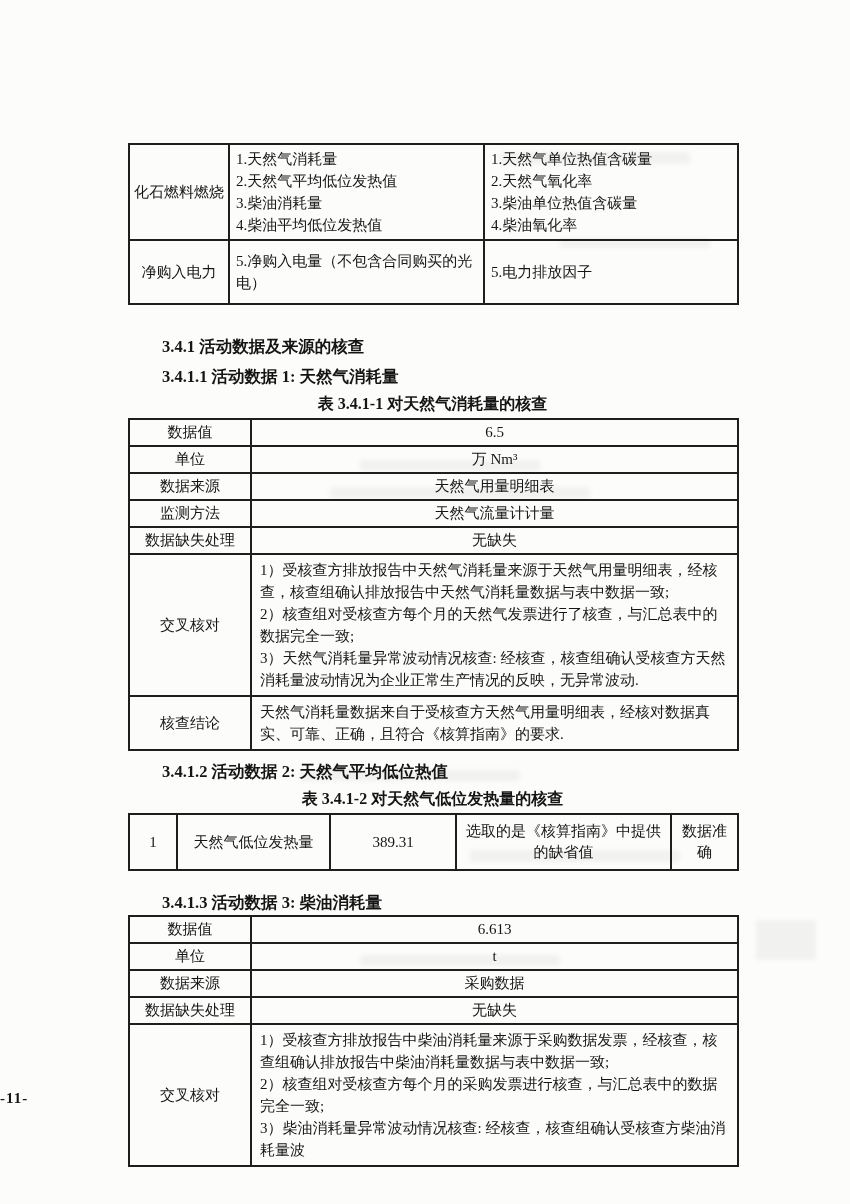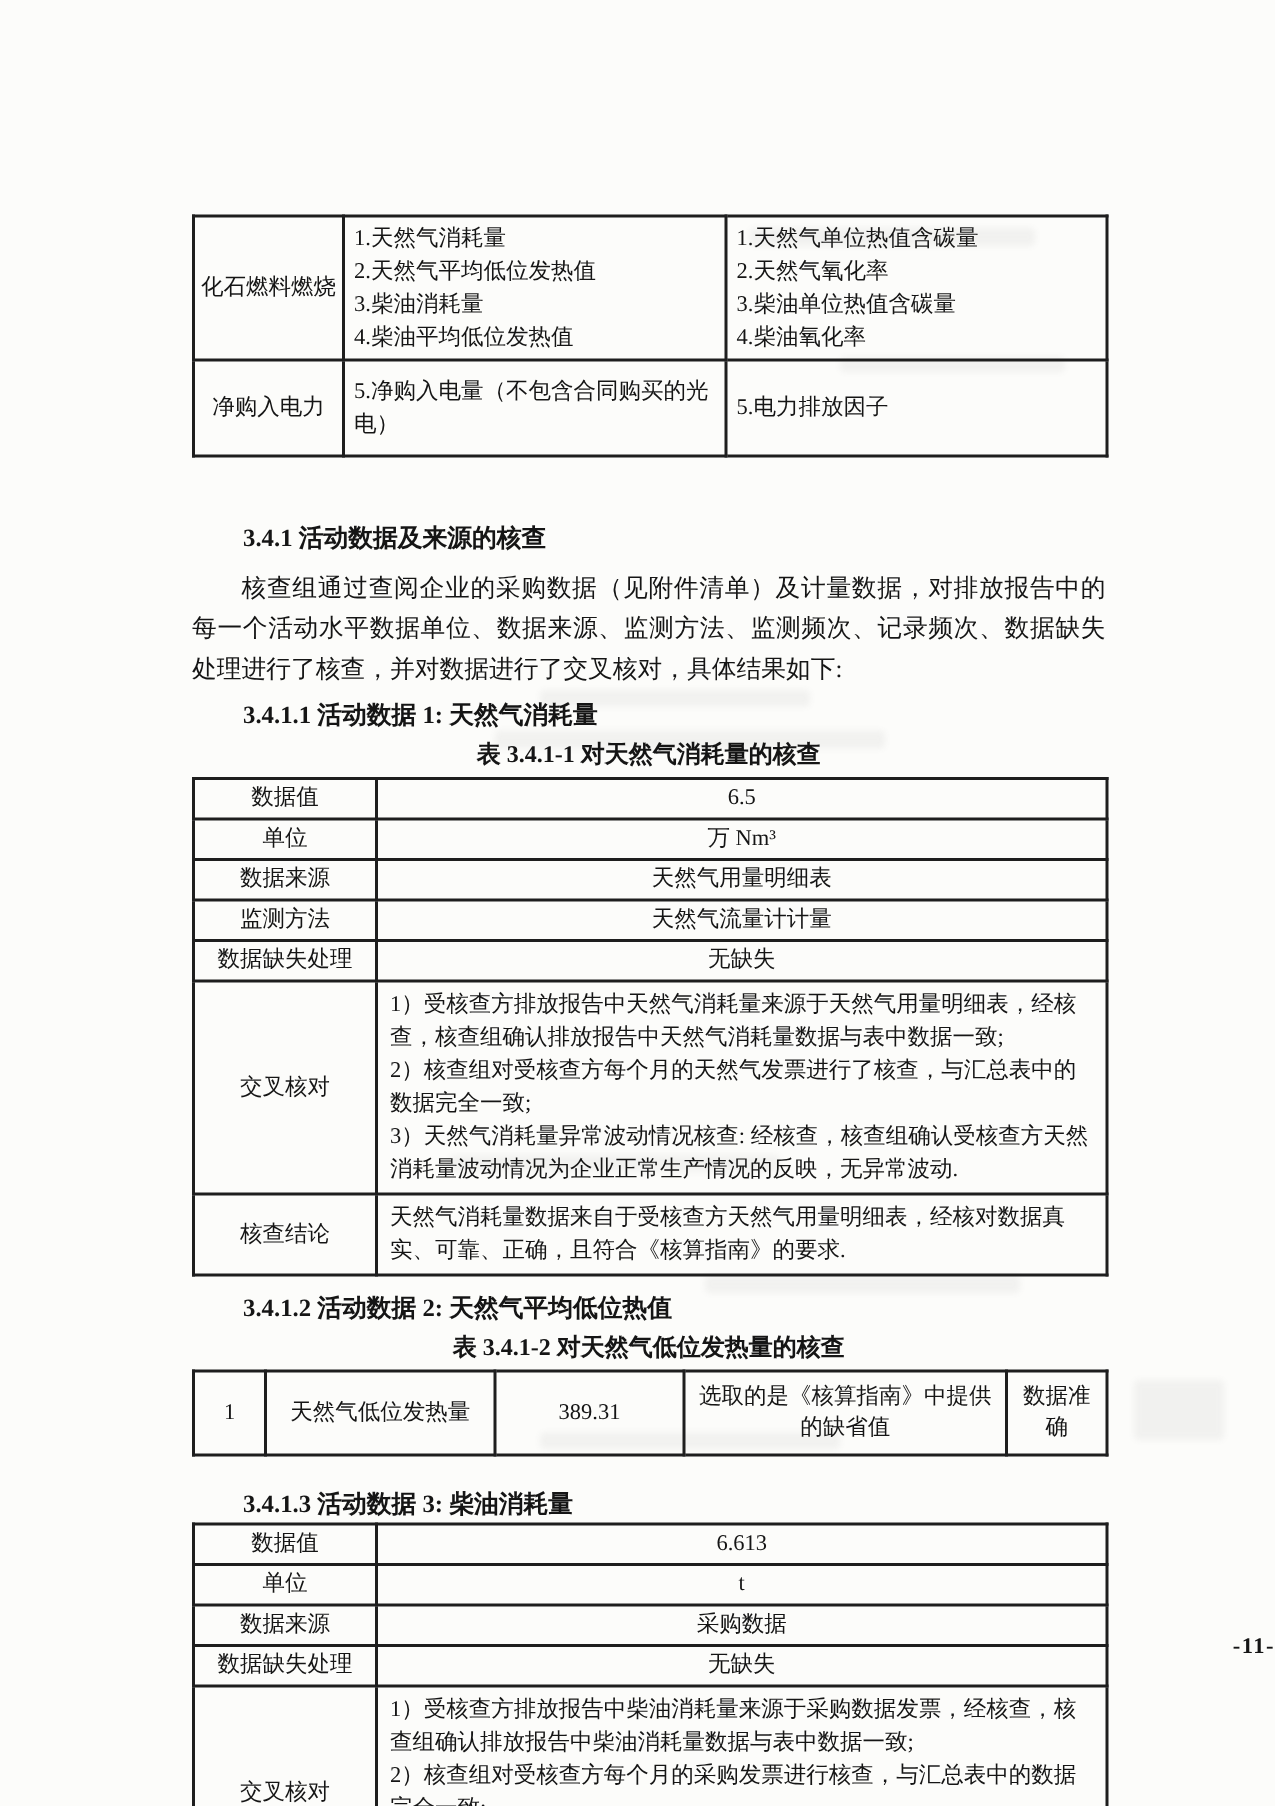--- a/index.html
+++ b/index.html
@@ -42,21 +42,21 @@
   .overview .cat { text-align: center; padding: 20px 4px; }
   .overview .list-cell { padding: 3px 6px; border-radius: 25px; }
 
   
   .sec-heading {
     font-size: 16.5px;
     font-weight: bold;
     margin-left: 34px;
     line-height: 24px;
   }
-  .mt-big { margin-top: 42px; }
+  .mt-big { margin-top: 30px; }
   .mt-mid { margin-top: 9px; }
   .mt-sm  { margin-top: 6px; }
 
   .body-par {
     margin-top: 7px;
     font-size: 16.5px;
     line-height: 27px;
     text-align: justify;
     text-indent: 2em;
   }
@@ -76,21 +76,21 @@
 
   
   .htable th { font-weight: normal; text-align: center; }
   .htable .h-row th { height: 44px; }
   .htable .d-row td { height: 56px; }
 
   .page-number {
     position: absolute;
     left: 0; right: 0;
     top: 1090px;
-    text-align: right;
+    text-align: left;
     font-size: 15px;
     font-weight: 600;
     letter-spacing: 1px;
     z-index: 2;
     font-family: "Liberation Serif", "DejaVu Serif", serif;
   }
 
   
   .smudge {
     position: absolute;
@@ -145,21 +145,20 @@
           <div>5.净购入电量（不包含合同购买的光电）</div>
         </td>
         <td class="list-cell">
           <div>5.电力排放因子</div>
         </td>
       </tr>
     </tbody>
       </table>
 
     <div class="sec-heading mt-big">3.4.1 活动数据及来源的核查</div>
-    <p class="body-par">核查组通过查阅企业的采购数据（见附件清单）及计量数据，对排放报告中的每一个活动水平数据单位、数据来源、监测方法、监测频次、记录频次、数据缺失处理进行了核查，并对数据进行了交叉核对，具体结果如下:</p>
 
     <div class="sec-heading mt-sm">3.4.1.1 活动数据 1: 天然气消耗量</div>
     <div class="tbl-caption">表 3.4.1-1 对天然气消耗量的核查</div>
     <table class="vtable">
       <colgroup>
           <col style="width:122px">
           <col style="width:487px">
         </colgroup>
       <tbody>
           <tr>

